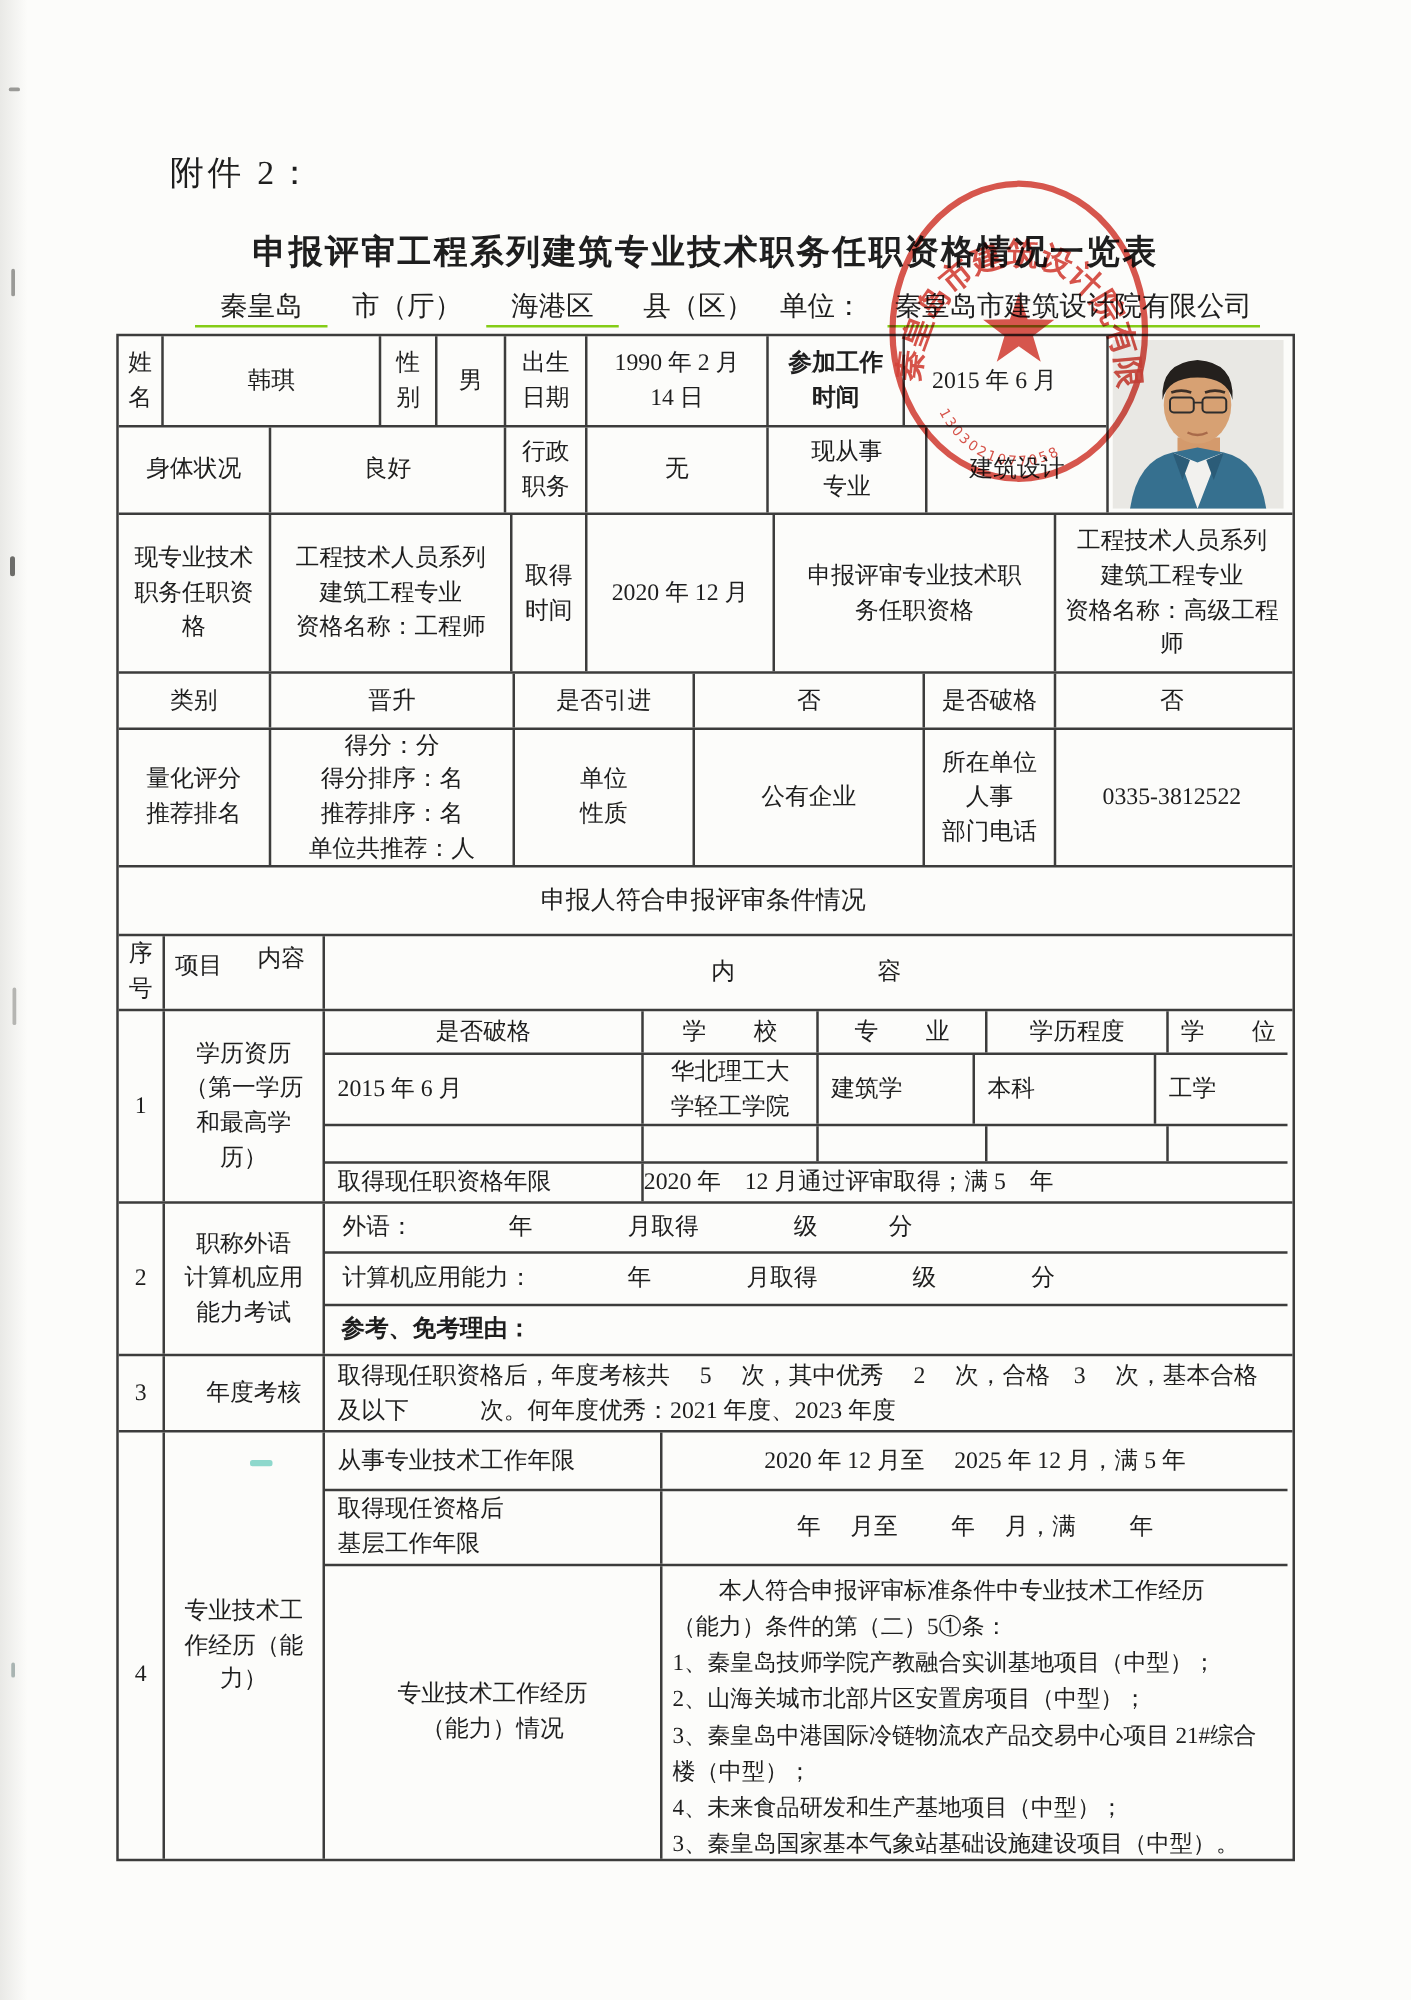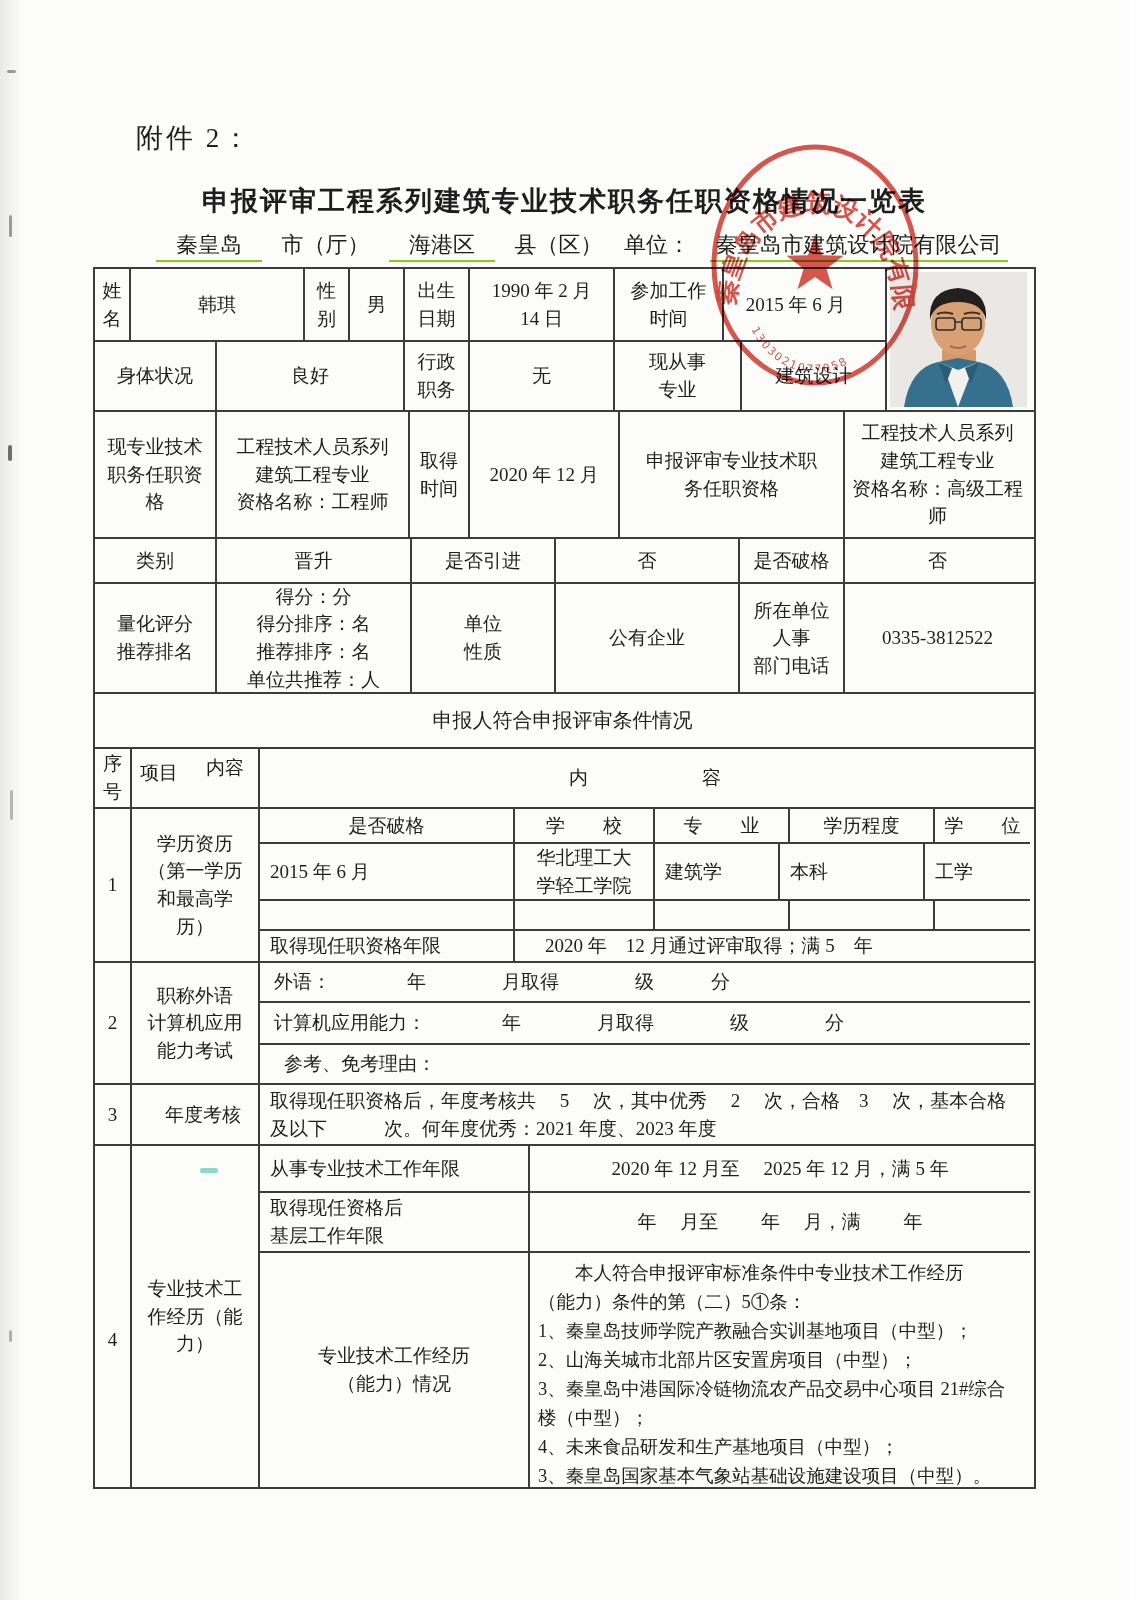--- a/index.html
+++ b/index.html
@@ -79,21 +79,21 @@
           <div class="td pre" style="width:36px;">姓
 名</div>
           <div class="td" style="width:174px;">韩琪</div>
           <div class="td pre" style="width:45px;">性
 别</div>
           <div class="td" style="width:55px;">男</div>
           <div class="td pre" style="width:65px;">出生
 日期</div>
           <div class="td pre" style="width:145px;">1990 年 2 月
 14 日</div>
-          <div class="td pre" style="width:109px;">参加工作
+          <div class="td pre" style="width:109px;font-weight:bold;">参加工作
 时间</div>
           <div class="td" style="width:143px;">2015 年 6 月</div>
         </div>
         <div class="tr tr2">
           <div class="td" style="width:122px;">身体状况</div>
           <div class="td" style="width:188px;">良好</div>
           <div class="td pre" style="width:65px;">行政
 职务</div>
           <div class="td" style="width:145px;">无</div>
           <div class="td pre" style="width:127px;">现从事
@@ -202,39 +202,39 @@
         </div>
         <div class="crow" style="height:30px;">
           <div class="td" style="width:255px;"></div>
           <div class="td" style="width:140px;"></div>
           <div class="td" style="width:135px;"></div>
           <div class="td" style="width:145px;"></div>
           <div class="td" style="width:95px;"></div>
         </div>
         <div class="crow" style="height:30px;">
           <div class="td left-al" style="width:255px;padding-left:10px;">取得现任职资格年限</div>
-          <div class="td left-al" style="width:515px;padding-left:30px;">2020 年　12 月通过评审取得；满 5　年</div>
+          <div class="td left-al" style="width:515px;">2020 年　12 月通过评审取得；满 5　年</div>
         </div>
       </div>
     </div>
 
     <div class="rg tr">
       <div class="td" style="width:37px;">2</div>
       <div class="td pre" style="width:128px;">职称外语
 计算机应用
 能力考试</div>
       <div class="content-col" style="width:770px;">
         <div class="crow" style="height:40px;">
           <div class="td left-al" style="width:770px;padding-left:14px;">外语：　　　　年　　　　月取得　　　　级　　　分</div>
         </div>
         <div class="crow" style="height:42px;">
           <div class="td left-al" style="width:770px;padding-left:14px;">计算机应用能力：　　　　年　　　　月取得　　　　级　　　　分</div>
         </div>
         <div class="crow" style="height:38px;">
-          <div class="td left-al" style="width:770px;padding-left:24px;">参考、免考理由：</div>
+          <div class="td left-al" style="width:770px;padding-left:13px;font-weight:bold;">参考、免考理由：</div>
         </div>
       </div>
     </div>
 
     <div class="rg tr" style="height:59px;">
       <div class="td" style="width:37px;">3</div>
       <div class="td" style="width:128px;padding-left:16px;">年度考核</div>
       <div class="td left-al" style="width:770px;padding:0 10px;line-height:28px;align-items:center;">取得现任职资格后，年度考核共　 5 　次，其中优秀　 2 　次，合格　3 　次，基本合格及以下　　　次。何年度优秀：2021 年度、2023 年度</div>
     </div>
 

